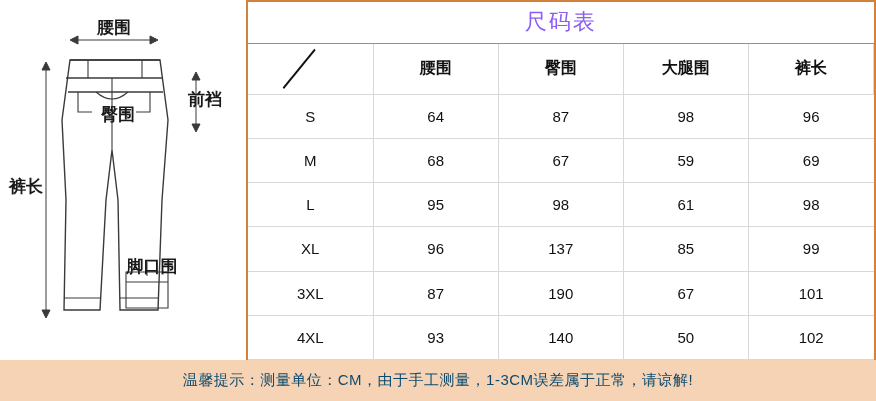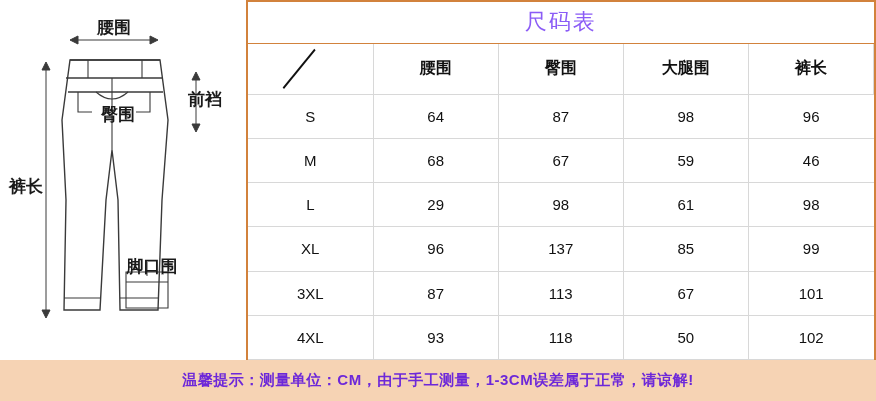--- a/index.html
+++ b/index.html
@@ -112,22 +112,22 @@
     width: 876px;
     height: 41px;
     background: #f6d3b4;
     display: flex;
     align-items: center;
     justify-content: center;
     box-sizing: border-box;
   }
   .note-text {
     font-size: 15px;
-    color: #6d28d9;
-    font-weight: bold;
+    color: #0c4a6e;
+    font-weight: normal;
     letter-spacing: 0.5px;
     font-family: "Liberation Sans", sans-serif;
   }
 </style>
 </head>
 <body>
 
 <div class="page">
 
   <div class="diagram-panel">
@@ -212,47 +212,47 @@
           <td>64</td>
           <td>87</td>
           <td>98</td>
           <td>96</td>
         </tr>
         <tr class="data-row">
           <td>M</td>
           <td>68</td>
           <td>67</td>
           <td>59</td>
-          <td>46</td>
+          <td>69</td>
         </tr>
         <tr class="data-row">
           <td>L</td>
-          <td>29</td>
+          <td>95</td>
           <td>98</td>
           <td>61</td>
           <td>98</td>
         </tr>
         <tr class="data-row">
           <td>XL</td>
           <td>96</td>
           <td>137</td>
           <td>85</td>
           <td>99</td>
         </tr>
         <tr class="data-row">
           <td>3XL</td>
           <td>87</td>
-          <td>113</td>
+          <td>190</td>
           <td>67</td>
           <td>101</td>
         </tr>
         <tr class="data-row">
           <td>4XL</td>
           <td>93</td>
-          <td>118</td>
+          <td>140</td>
           <td>50</td>
           <td>102</td>
         </tr>
       </tbody>
     </table>
   </div>
 
   <div class="note-bar">
     <span class="note-text">温馨提示：测量单位：CM，由于手工测量，1-3CM误差属于正常，请谅解!</span>
   </div>

